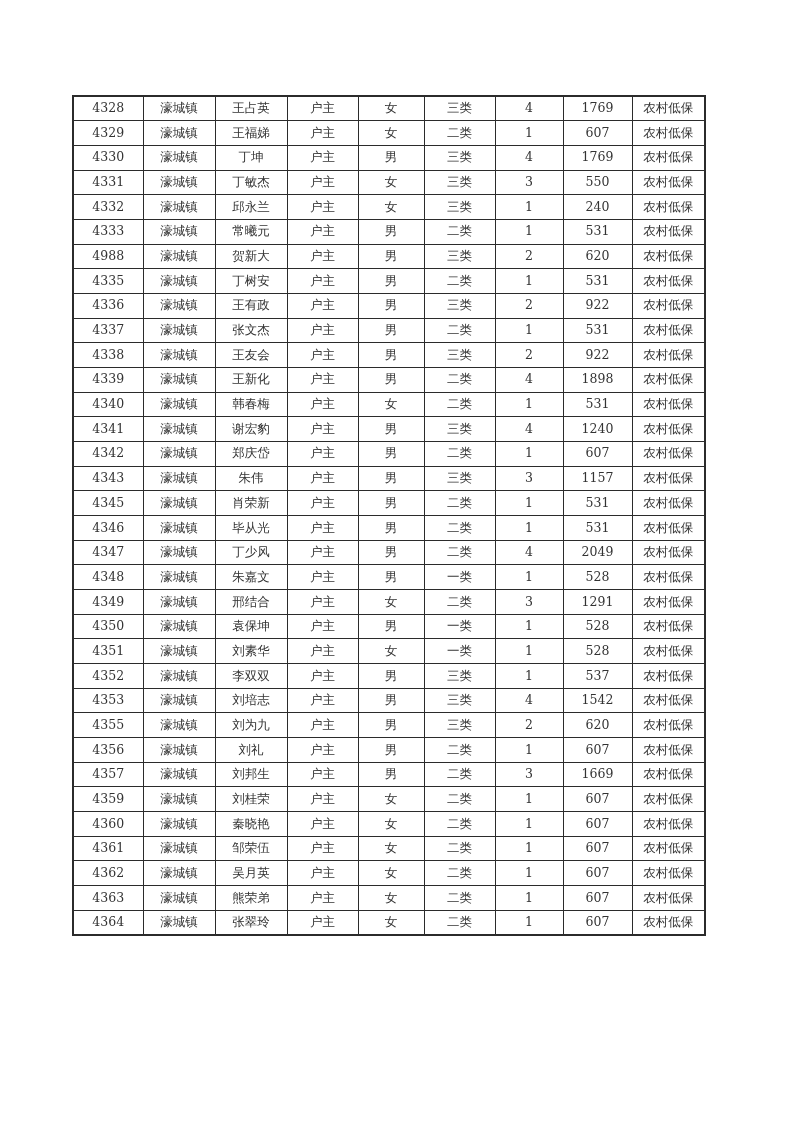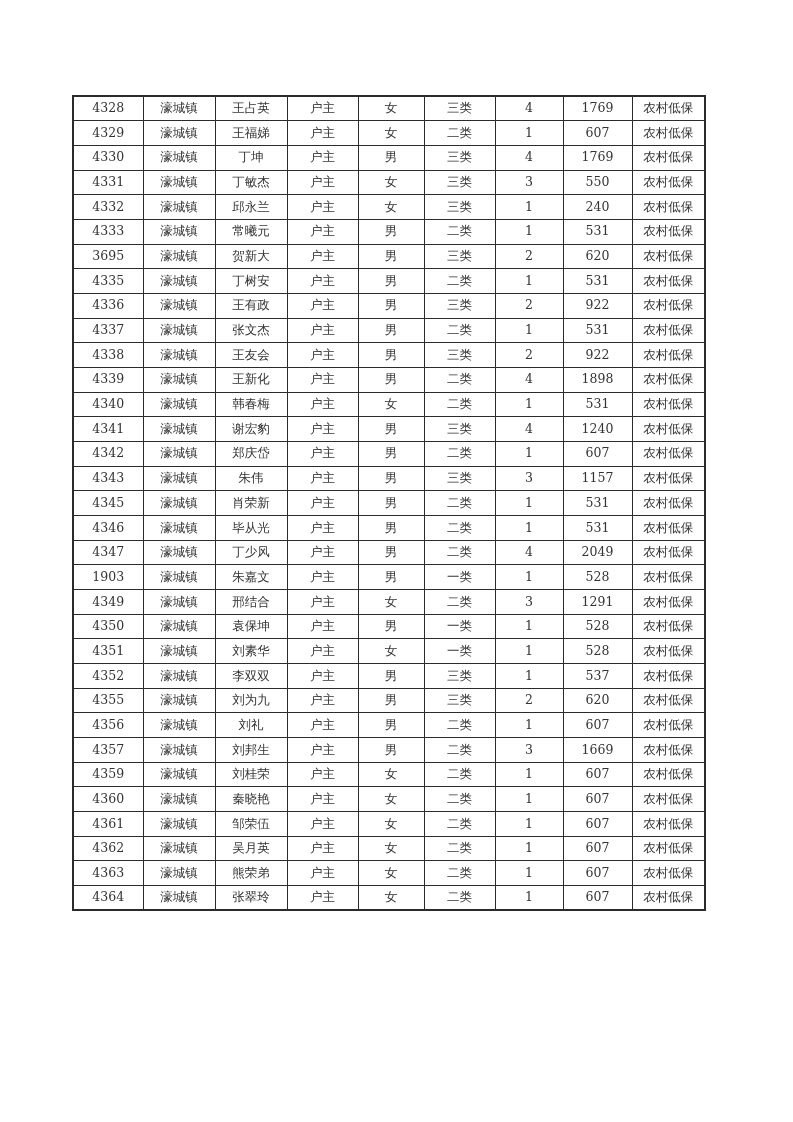--- a/index.html
+++ b/index.html
@@ -121,21 +121,21 @@
     <td>濠城镇</td>
     <td>常曦元</td>
     <td>户主</td>
     <td>男</td>
     <td>二类</td>
     <td>1</td>
     <td>531</td>
     <td>农村低保</td>
   </tr>
         <tr>
-    <td>3695</td>
+    <td>4988</td>
     <td>濠城镇</td>
     <td>贺新大</td>
     <td>户主</td>
     <td>男</td>
     <td>三类</td>
     <td>2</td>
     <td>620</td>
     <td>农村低保</td>
   </tr>
         <tr>
@@ -264,21 +264,21 @@
     <td>濠城镇</td>
     <td>丁少风</td>
     <td>户主</td>
     <td>男</td>
     <td>二类</td>
     <td>4</td>
     <td>2049</td>
     <td>农村低保</td>
   </tr>
         <tr>
-    <td>1903</td>
+    <td>4348</td>
     <td>濠城镇</td>
     <td>朱嘉文</td>
     <td>户主</td>
     <td>男</td>
     <td>一类</td>
     <td>1</td>
     <td>528</td>
     <td>农村低保</td>
   </tr>
         <tr>
@@ -316,20 +316,31 @@
   </tr>
         <tr>
     <td>4352</td>
     <td>濠城镇</td>
     <td>李双双</td>
     <td>户主</td>
     <td>男</td>
     <td>三类</td>
     <td>1</td>
     <td>537</td>
+    <td>农村低保</td>
+  </tr>
+        <tr>
+    <td>4353</td>
+    <td>濠城镇</td>
+    <td>刘培志</td>
+    <td>户主</td>
+    <td>男</td>
+    <td>三类</td>
+    <td>4</td>
+    <td>1542</td>
     <td>农村低保</td>
   </tr>
         <tr>
     <td>4355</td>
     <td>濠城镇</td>
     <td>刘为九</td>
     <td>户主</td>
     <td>男</td>
     <td>三类</td>
     <td>2</td>

